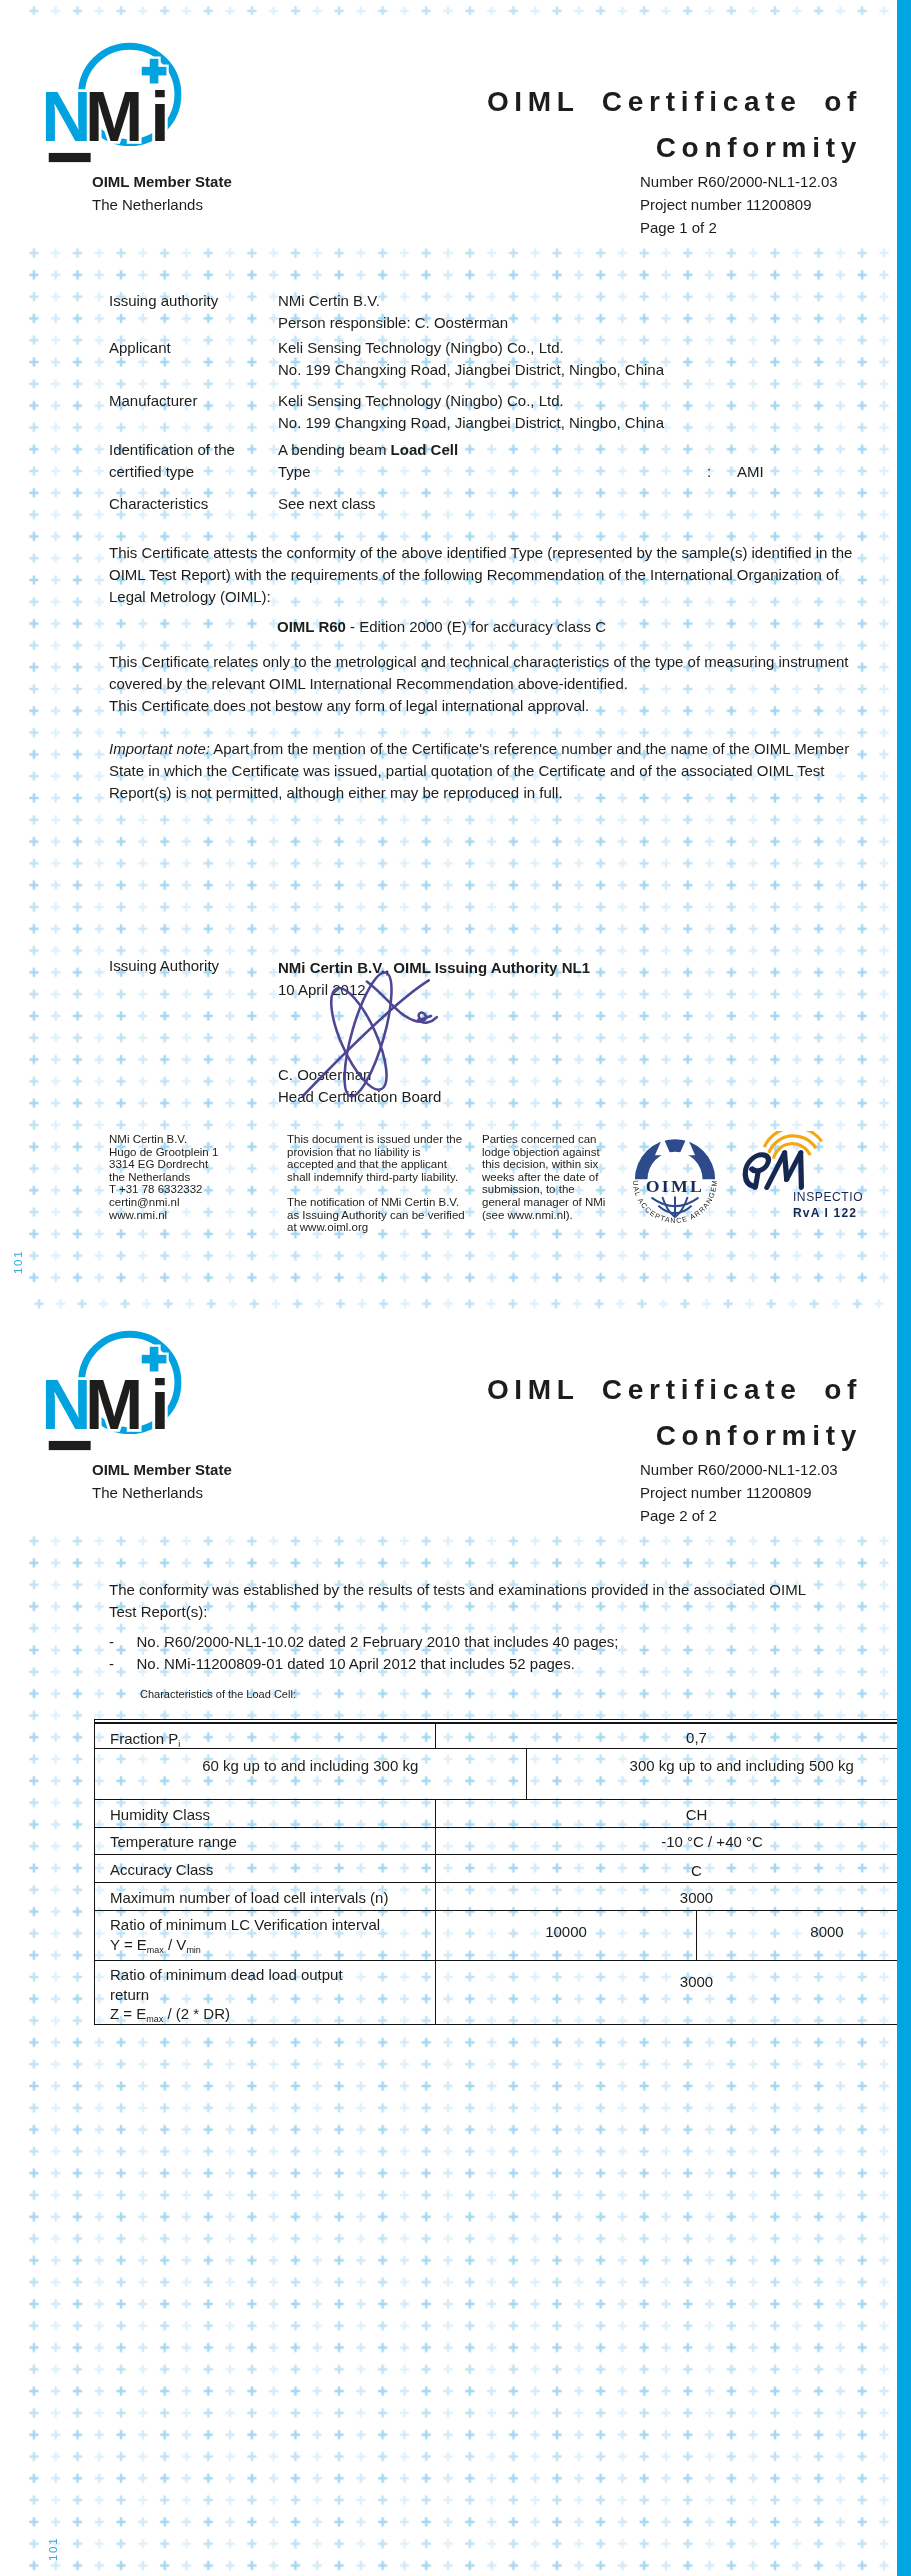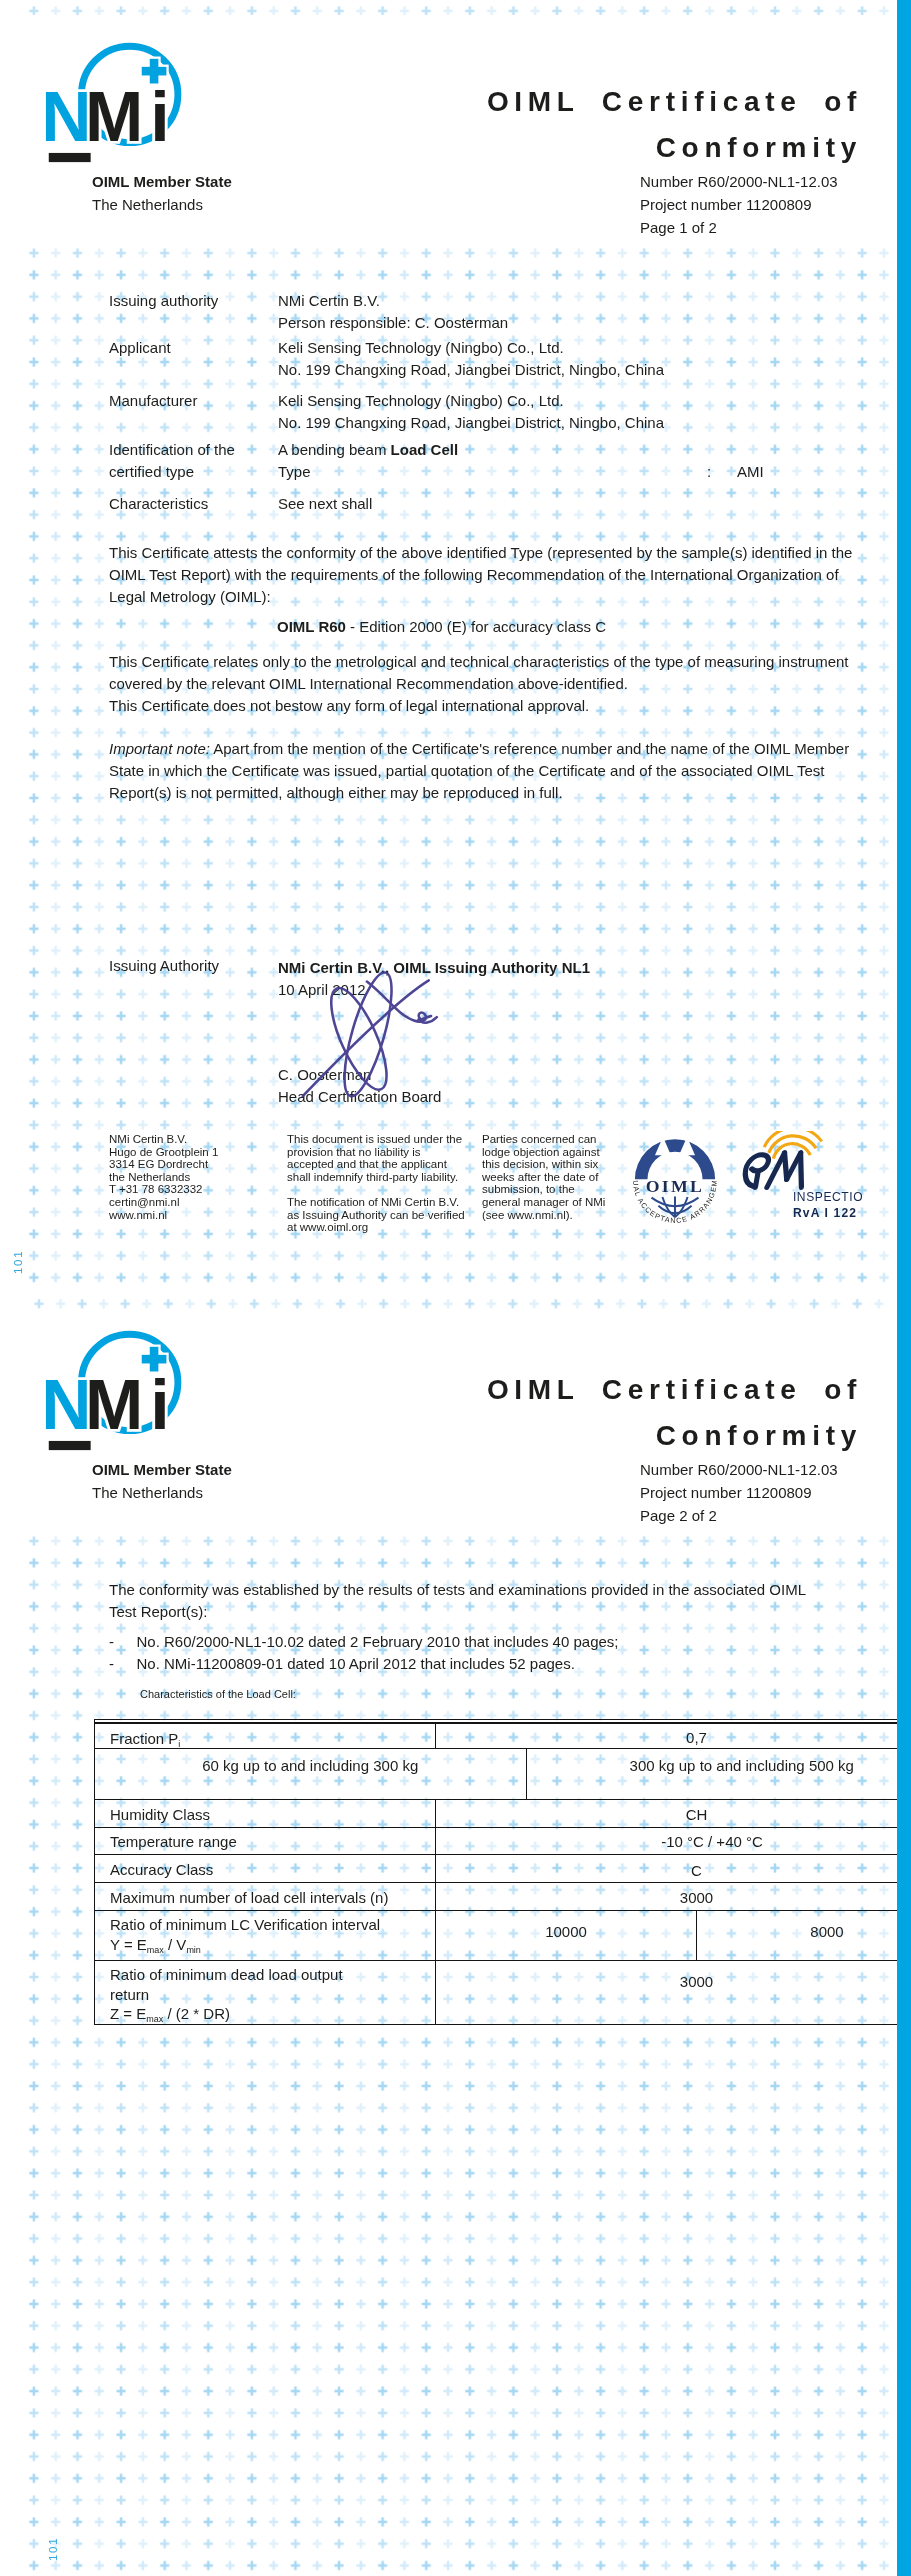--- a/index.html
+++ b/index.html
@@ -162,21 +162,21 @@
     <div class="ivalue">
       <div><span>A bending beam </span><span class="b">Load Cell</span></div>
       <div>Type</div>
     </div>
     <div class="icolon">:</div>
     <div class="itypeval">AMI</div>
   </div>
   <div class="irow" style="top:493px">
     <div class="ilabel">Characteristics</div>
     <div class="ivalue">
-      <div>See next shall</div>
+      <div>See next class</div>
     </div>
   </div>
 
   <div class="para" style="top:542px">This Certificate attests the conformity of the above identified Type (represented by the sample(s) identified in the OIML Test Report) with the requirements of the following Recommendation of the International Organization of Legal Metrology (OIML):</div>
 
   <div class="r60" style="top:618px">
     <span class="b">OIML R60</span><span> - Edition 2000 (E) for accuracy class C</span>
   </div>
 
   <div class="para" style="top:651px">

